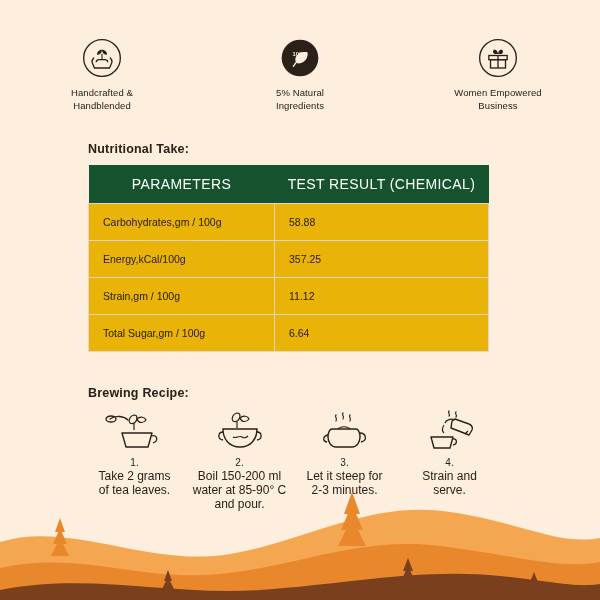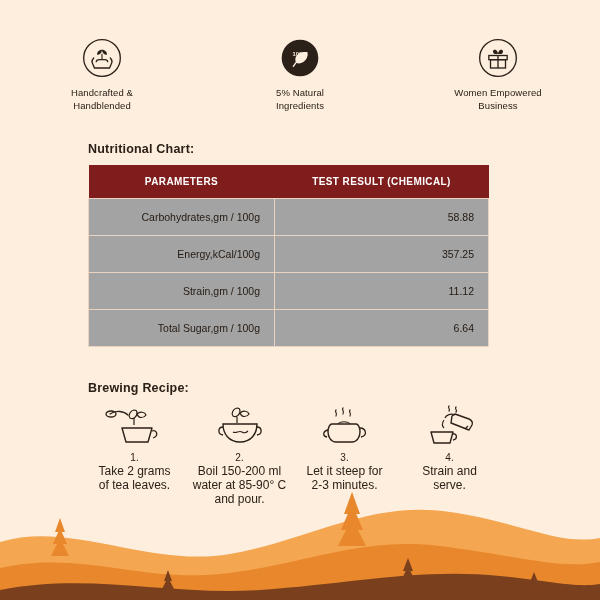--- a/index.html
+++ b/index.html
@@ -58,38 +58,37 @@
   .nutri-wrap {
     margin-top: 30px;
   }
   table.nutrition {
     width: 400px;
     margin-left: 88px;
     border-collapse: collapse;
     table-layout: fixed;
   }
   table.nutrition thead th {
-    background: #7f1d1d;
+    background: #14532d;
     color: #ffffff;
-    font-size: 10px;
-    font-weight: bold;
+    font-size: 14px;
+    font-weight: normal;
     letter-spacing: .4px;
     padding: 11px 0 11px 0;
     text-align: center;
   }
   table.nutrition thead th.c1 { width: 186px; }
   table.nutrition thead th.c2 { width: 214px; }
   table.nutrition tbody td {
     font-size: 10.5px;
     color: #241a12;
-    background: #a3a3a3;
+    background: #eab308;
     border: 1px solid #e8d4c0;
     padding: 9px 14px;
     height: 18px;
-    text-align: right;
   }
   table.nutrition tbody td.param { border-left: 1px solid #e8d4c0; }
 
   
   .brewing-wrap {
     margin-top: 34px;
   }
   .steps {
     display: flex;
     margin-left: 82px;
@@ -166,21 +165,21 @@
         <rect x="15" y="26" width="18" height="10" fill="none" stroke="#2b2118" stroke-width="1.6"></rect>
         <path d="M24 21v15" stroke="#2b2118" stroke-width="1.6"></path>
       </svg>
       <div class="badge-label" style="white-space:pre-line">Women Empowered
 Business</div>
     </div>
 
   </div>
 
   <div class="nutri-wrap">
-    <div class="section-title">Nutritional Chart:</div>
+    <div class="section-title">Nutritional Take:</div>
     <table class="nutrition">
       <thead>
         <tr>
           <th class="c1">PARAMETERS</th>
           <th class="c2">TEST RESULT (CHEMICAL)</th>
         </tr>
       </thead>
       <tbody>
         <tr>
           <td class="param">Carbohydrates,gm / 100g</td>

